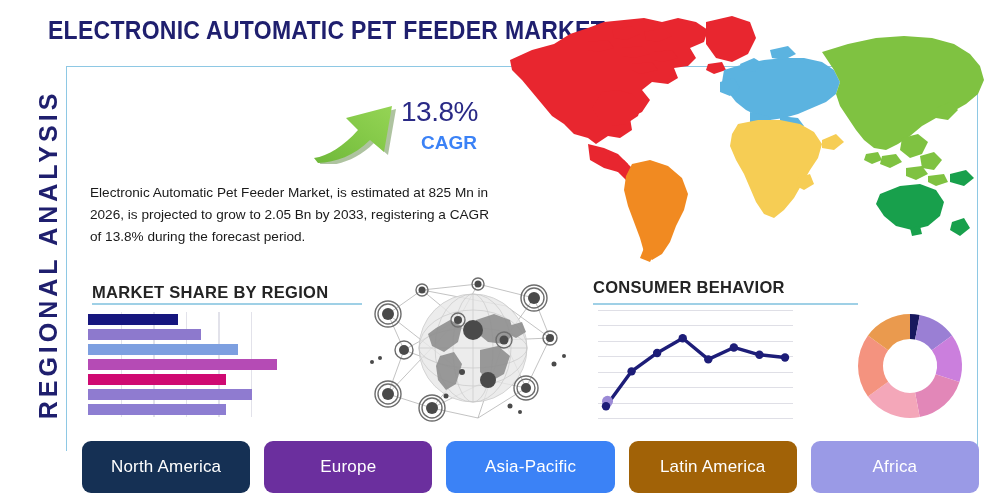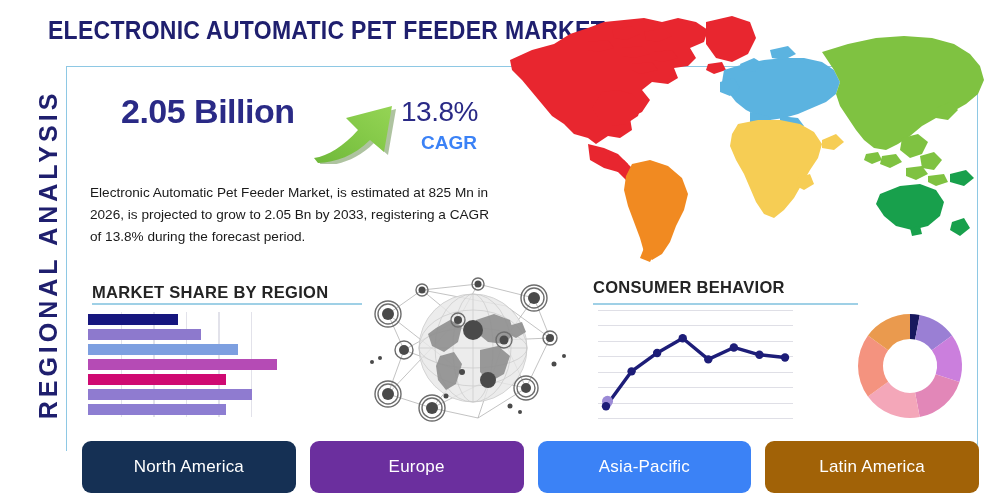--- a/index.html
+++ b/index.html
@@ -109,21 +109,20 @@
 </head>
 <body>
 
 <div id="side-label">REGIONAL ANALYSIS</div>
 
 <div id="page-title">ELECTRONIC AUTOMATIC PET FEEDER MARKET</div>
 
 <div id="content-frame"></div>
 
 <div id="kpi-row">
-  <div id="kpi-value">2.05 Billion</div>
 
   <svg id="growth-arrow" viewBox="0 0 110 80">
     <defs>
       <linearGradient id="gArrow" x1="0" y1="1" x2="1" y2="0">
         <stop offset="0%" stop-color="#6fb83a"></stop>
         <stop offset="55%" stop-color="#84c948"></stop>
         <stop offset="100%" stop-color="#95d455"></stop>
       </linearGradient>
     </defs>
     <path d="M6,74 C20,72 36,62 50,46 L38,34 L84,22 L76,68 L62,56 C46,72 28,78 10,79 Z" fill="#4b7a2c" opacity="0.45" transform="translate(4,3)"></path>
@@ -330,13 +329,14 @@
       <path d="M 67.74382835845769 109.0789370378918 A 52 52 0 0 1 15.931116292502736 88.5648331192086 L 36.156541151876425 73.87020181189678 A 27 27 0 0 0 63.059295493814574 84.5217557696746 Z" fill="#f4a7b9"></path>
       <path d="M 15.931116292502736 88.5648331192086 A 52 52 0 0 1 15.931116292502729 27.435166880791403 L 36.15654115187641 42.12979818810323 A 27 27 0 0 0 36.156541151876425 73.87020181189678 Z" fill="#f4937f"></path>
       <path d="M 15.931116292502729 27.435166880791403 A 52 52 0 0 1 57.99999999999999 6 L 57.99999999999999 31 A 27 27 0 0 0 36.15654115187641 42.12979818810323 Z" fill="#ea9a4e"></path>
     </svg></div>
 
 <div id="region-bar">
     <div class="region-btn" style="background: rgb(21, 48, 84);">North America</div>
     <div class="region-btn" style="background: rgb(107, 47, 158);">Europe</div>
     <div class="region-btn" style="background: #3b82f6;">Asia-Pacific</div>
     <div class="region-btn" style="background: #a16207;">Latin America</div>
+    <div class="region-btn" style="background: rgb(154, 154, 230);">Africa</div>
   </div>
 
 </body></html>

